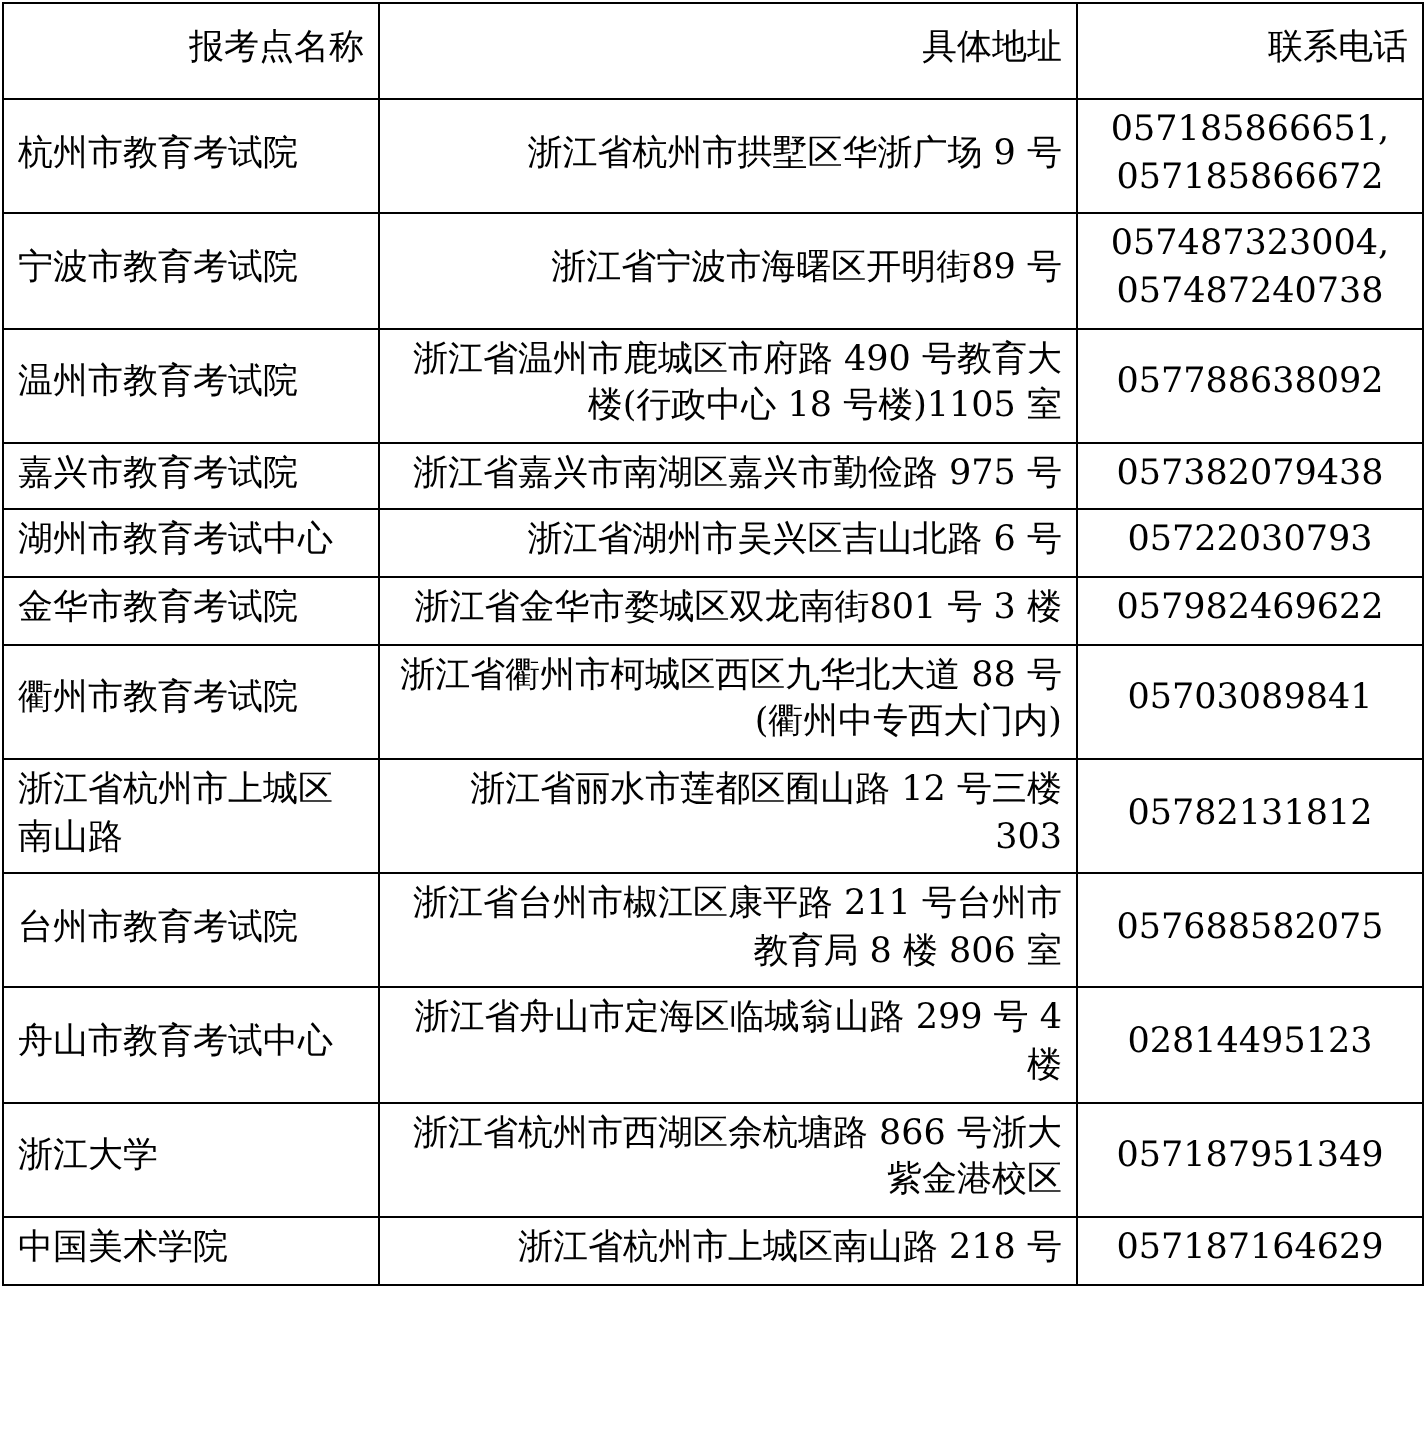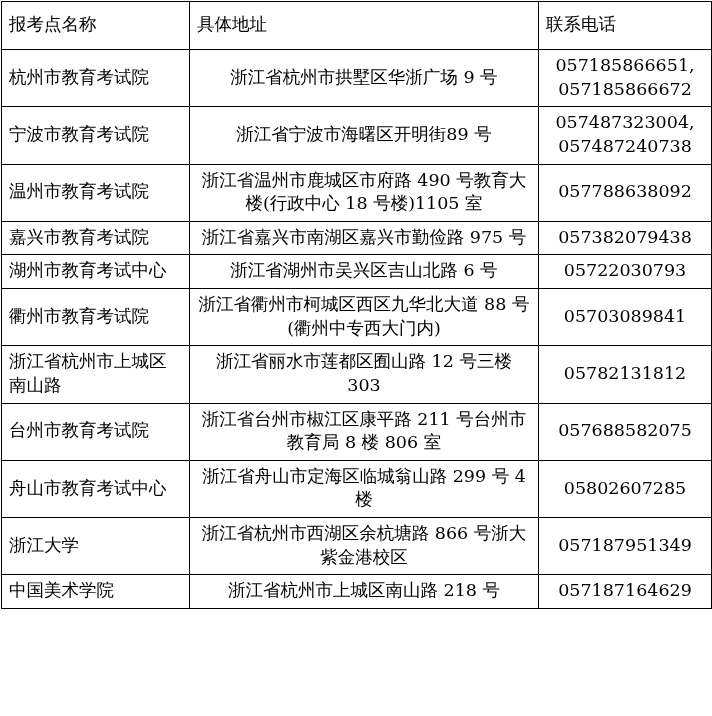--- a/index.html
+++ b/index.html
@@ -31,30 +31,30 @@
   table.contact-table th,
   table.contact-table td {
     border: 1px solid #000000;
     vertical-align: middle;
     padding: 4px 7px 5px 7px;
     font-size: 17.5px;
     line-height: 1.35;
     font-weight: normal;
   }
   table.contact-table thead th {
-    text-align: left;
+    text-align: right;
     height: 36px;
     padding-top: 5px;
     padding-bottom: 6px;
   }
   td.name-cell {
     text-align: left;
   }
   td.addr-cell {
-    text-align: center;
+    text-align: right;
   }
   td.phone-cell {
     text-align: center;
     font-size: 17px;
   }
   .phone-line {
     display: block;
     white-space: nowrap;
   }
 </style>
@@ -107,20 +107,27 @@
           </td>
         </tr>
         <tr>
           <td class="name-cell">湖州市教育考试中心</td>
           <td class="addr-cell">浙江省湖州市吴兴区吉山北路 6 号</td>
           <td class="phone-cell">
             <span class="phone-line">05722030793</span>
           </td>
         </tr>
         <tr>
+          <td class="name-cell">金华市教育考试院</td>
+          <td class="addr-cell">浙江省金华市婺城区双龙南街801 号 3 楼</td>
+          <td class="phone-cell">
+            <span class="phone-line">057982469622</span>
+          </td>
+        </tr>
+        <tr>
           <td class="name-cell">衢州市教育考试院</td>
           <td class="addr-cell">浙江省衢州市柯城区西区九华北大道 88 号(衢州中专西大门内)</td>
           <td class="phone-cell">
             <span class="phone-line">05703089841</span>
           </td>
         </tr>
         <tr>
           <td class="name-cell">浙江省杭州市上城区南山路</td>
           <td class="addr-cell">浙江省丽水市莲都区囿山路 12 号三楼 303</td>
           <td class="phone-cell">
@@ -131,21 +138,21 @@
           <td class="name-cell">台州市教育考试院</td>
           <td class="addr-cell">浙江省台州市椒江区康平路 211 号台州市教育局 8 楼 806 室</td>
           <td class="phone-cell">
             <span class="phone-line">057688582075</span>
           </td>
         </tr>
         <tr>
           <td class="name-cell">舟山市教育考试中心</td>
           <td class="addr-cell">浙江省舟山市定海区临城翁山路 299 号 4 楼</td>
           <td class="phone-cell">
-            <span class="phone-line">05802607285</span>
+            <span class="phone-line">02814495123</span>
           </td>
         </tr>
         <tr>
           <td class="name-cell">浙江大学</td>
           <td class="addr-cell">浙江省杭州市西湖区余杭塘路 866 号浙大紫金港校区</td>
           <td class="phone-cell">
             <span class="phone-line">057187951349</span>
           </td>
         </tr>
         <tr>

